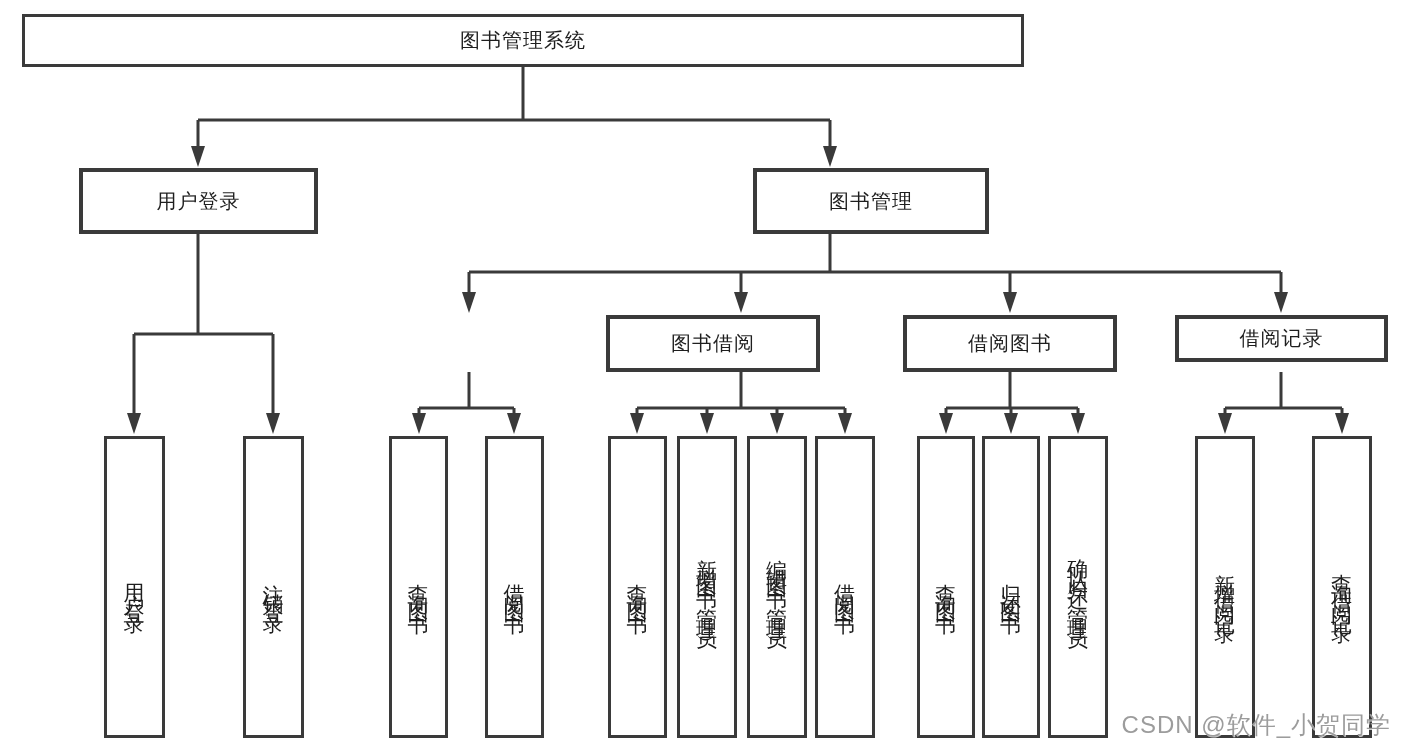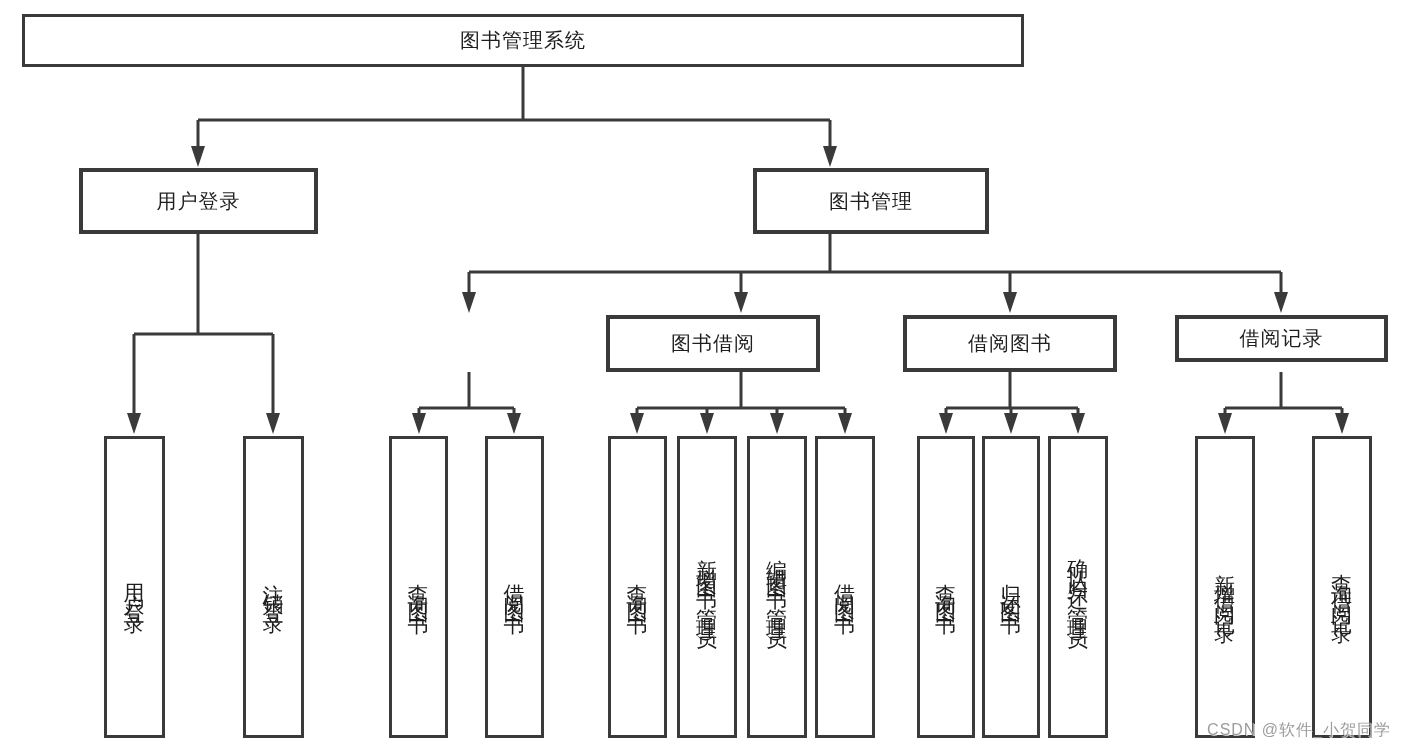--- a/index.html
+++ b/index.html
@@ -53,21 +53,21 @@
     writing-mode: vertical-rl;
     text-orientation: mixed;
     font-size: 21px;
     letter-spacing: 10px;
     line-height: 1;
   }
   .watermark {
     position: absolute;
     right: 14px;
     bottom: 6px;
-    font-size: 16px;
+    font-size: 24px;
     color: var(--watermark);
     letter-spacing: 1px;
     z-index: 5;
     text-shadow: 1px 1px 0 rgba(255,255,255,0.7);
   }
 </style>
 </head>
 <body>
 
 <div class="canvas">

